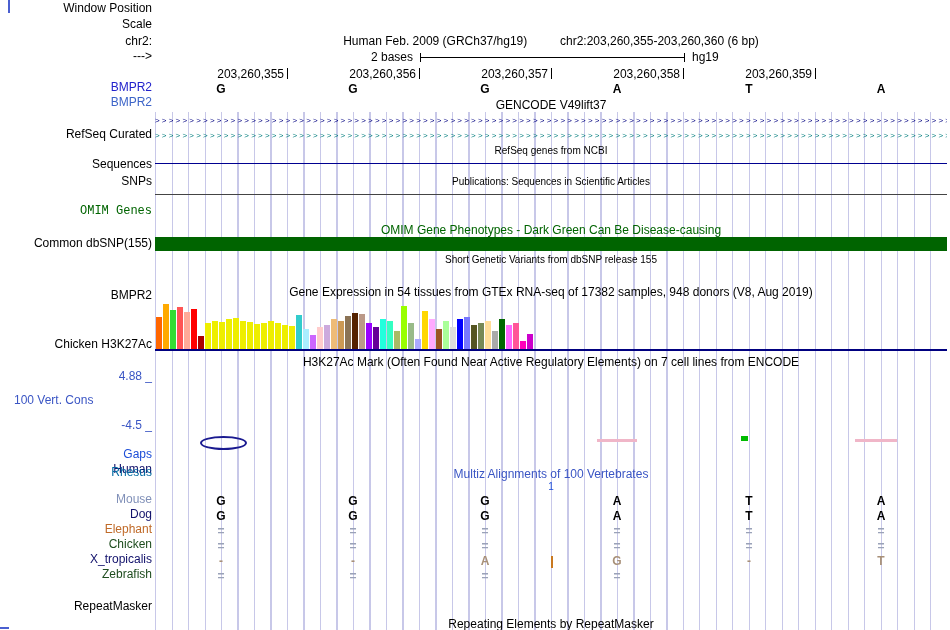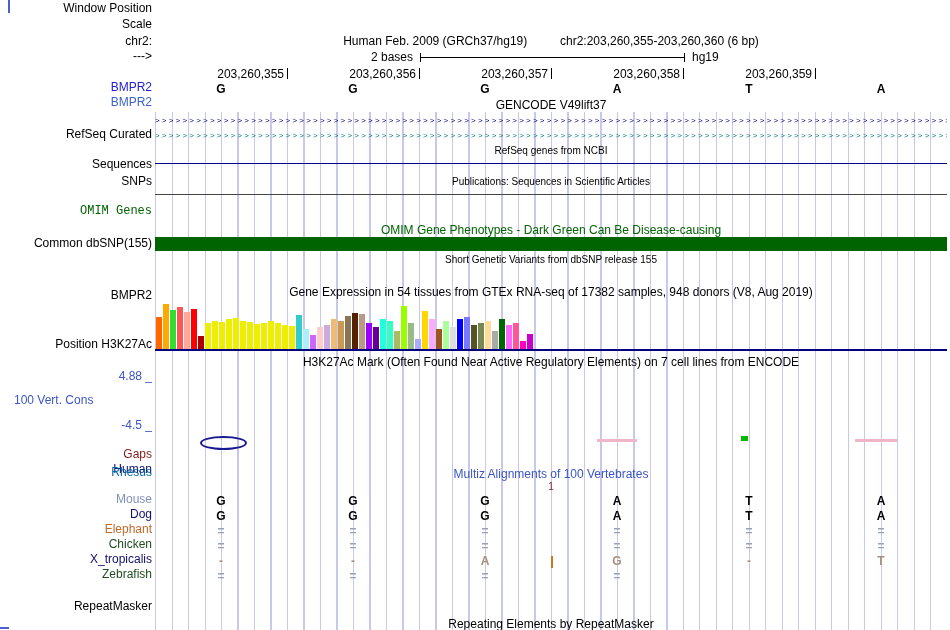--- a/index.html
+++ b/index.html
@@ -7,21 +7,21 @@
   #wrap{position:relative;width:950px;height:630px;background:#fff;overflow:hidden;color:#000;font-size:12px;}
   .left{position:absolute;left:0;top:0;width:152px;height:630px;z-index:3;}
   .lab{position:absolute;right:0;white-space:nowrap;font-size:12px;line-height:13px;}
   .main{position:absolute;left:155px;top:0;width:792px;height:630px;z-index:2;margin-top:32px;}
   .guides{position:absolute;left:0;top:80px;width:792px;height:550px;z-index:0;
     background:repeating-linear-gradient(to right,rgba(145,145,210,.5) 0px,rgba(145,145,210,.5) 1px,transparent 1px,transparent 16.5px);}
   .ctitle{position:absolute;left:0;width:792px;text-align:center;white-space:nowrap;z-index:2;}
   .small{font-size:10px;}
   .blue{color:#3a55c4;}
   .green{color:#006400;}
-  .orange{color:#7f1d1d;}
+  .orange{color:#1d4ed8;}
   .hline{position:absolute;left:0;width:792px;z-index:2;}
   .coord{position:absolute;top:0;font-size:12px;white-space:nowrap;}
   .tick{display:block;position:absolute;top:1px;width:1px;height:11px;background:#000;}
   .base{position:absolute;transform:translateX(-50%);font-weight:bold;font-size:12px;}
   .arrows{position:absolute;left:0;width:792px;height:10px;line-height:10px;font-size:8px;letter-spacing:2.2px;overflow:hidden;white-space:nowrap;z-index:2;}
   #gtex-bars{position:absolute;left:0;top:270px;width:792px;height:48px;z-index:2;}
   .bar{display:block;position:absolute;bottom:0;width:6px;}
   .mcell{position:absolute;transform:translateX(-50%);font-weight:bold;font-size:12px;line-height:13px;z-index:2;}
   .insbar{display:block;position:absolute;width:2px;height:12px;background:#c87820;z-index:2;}
   .ellipse{position:absolute;left:45px;top:404px;width:43px;height:10px;border:2px solid #1a1a90;border-radius:50%;z-index:2;}
@@ -44,21 +44,21 @@
     <div class="lab" style="top:35px;">chr2:</div>
     <div class="lab" style="top:50px;">---&gt;</div>
     <div class="lab" style="top:81px;color:#2222cc;">BMPR2</div>
     <div class="lab" style="top:96px;color:#3c64c8;">BMPR2</div>
     <div class="lab" style="top:128px;color:#000000;">RefSeq Curated</div>
     <div class="lab" style="top:158px;">Sequences</div>
     <div class="lab" style="top:175px;">SNPs</div>
     <div class="lab green" style="top:205px;font-family:Liberation Mono, monospace;">OMIM Genes</div>
     <div class="lab" style="top:237px;">Common dbSNP(155)</div>
     <div class="lab" style="top:289px;">BMPR2</div>
-    <div class="lab" style="top:338px;">Position H3K27Ac</div>
+    <div class="lab" style="top:338px;">Chicken H3K27Ac</div>
     <div class="lab blue" style="top:370px;">4.88 _</div>
     <div class="lab blue" style="top:394px;right:auto;left:14px;">100 Vert. Cons</div>
     <div class="lab blue" style="top:419px;">-4.5 _</div>
     <div class="lab orange" style="top:448px;">Gaps</div>
     <div id="species-labels">
         <div class="lab" style="top: 463px; color: rgb(17, 17, 107);">Human</div>
         <div class="lab" style="top: 466px; color: #0369a1;">Rhesus</div>
         <div class="lab" style="top: 493px; color: rgb(128, 144, 184);">Mouse</div>
         <div class="lab" style="top: 508px; color: rgb(17, 17, 107);">Dog</div>
         <div class="lab" style="top: 523px; color: rgb(192, 106, 40);">Elephant</div>

